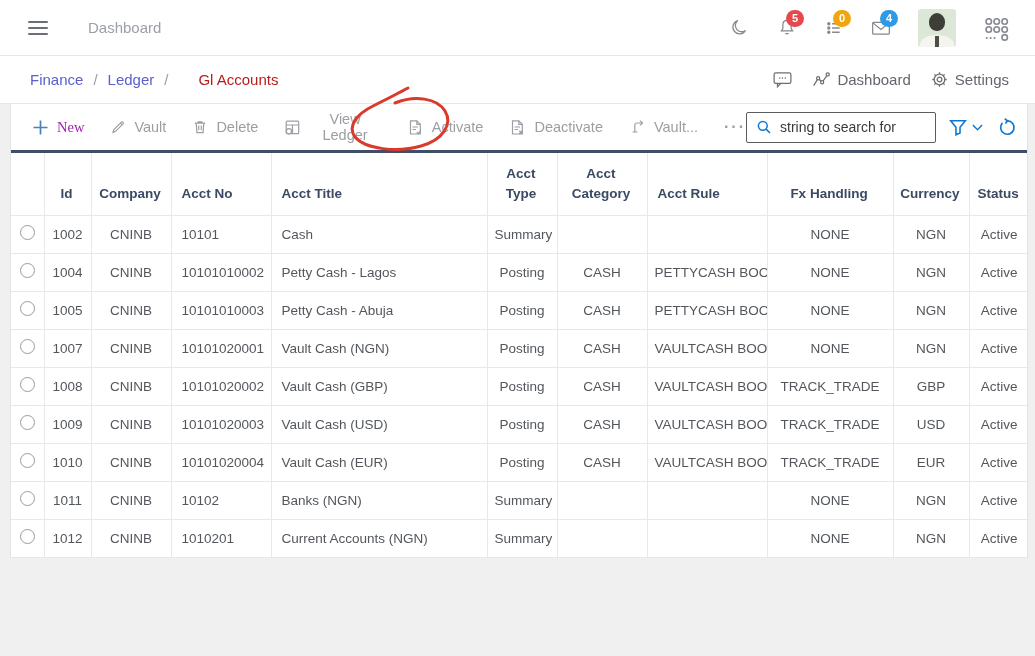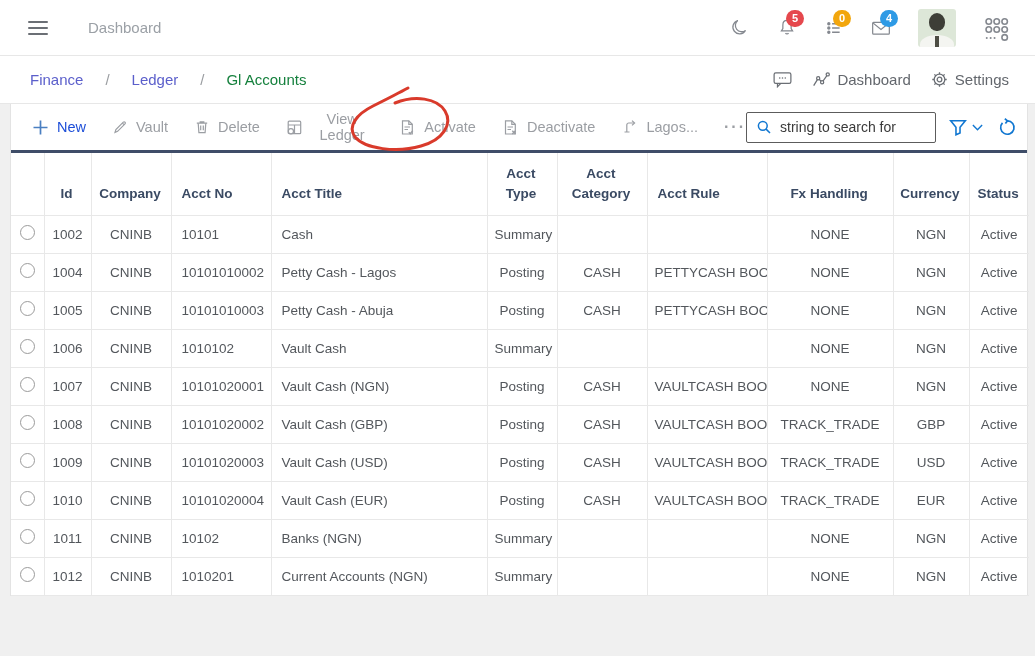--- a/index.html
+++ b/index.html
@@ -27,35 +27,35 @@
     overflow:hidden;display:inline-block;cursor:pointer;}
   .av-head{position:absolute;top:4px;left:11px;width:16px;height:18px;
     border-radius:50% 50% 46% 46%;background:#3d3e37;}
   .av-body{position:absolute;bottom:-7px;left:2px;width:34px;height:19px;
     border-radius:50% 50% 0 0;background:#f4f5f1;}
   .av-tie{position:absolute;bottom:0;left:17px;width:4px;height:11px;background:#4d4d44;}
 
   
   .crumb-row{height:47px;background:#fff;border-bottom:1px solid #e7e7e7;
     display:flex;align-items:center;justify-content:space-between;}
-  .crumbs{margin-left:30px;font-size:15px;display:flex;align-items:center;gap:22px;}
+  .crumbs{margin-left:30px;font-size:15px;display:flex;align-items:center;gap:10px;}
   .crumb-link-item{color:#5b5fcb;text-decoration:none;cursor:pointer;}
   .crumb-sep{color:#9a9da1;}
-  .crumb-current{color:#15803d;}
+  .crumb-current{color:#b91c1c;margin-left:20px;}
   .crumb-actions{display:flex;align-items:center;gap:20px;padding-right:26px;
     font-size:15px;color:#63676d;}
   .crumb-action{display:inline-flex;align-items:center;gap:7px;cursor:pointer;color:#63676d;}
 
   
   .card{margin-left:10px;width:1018px;background:#fff;
     border-left:1px solid #e3e3e3;border-right:1px solid #e3e3e3;box-sizing:border-box;}
   .toolbar{height:46px;display:flex;align-items:center;padding-left:21px;}
   .tb-btn{display:inline-flex;align-items:center;gap:8px;background:none;border:none;
     padding:0;margin-right:26px;font-family:inherit;font-size:14.5px;color:#9b9ea3;cursor:pointer;}
-  .tb-btn .lbl-dark{color:#1d4ed8;}
+  .tb-btn .lbl-dark{color:#a21caf;font-family:Liberation Serif, serif;}
   .tb-btn.overflow{font-size:16px;font-weight:bold;letter-spacing:2px;color:#9b9ea3;margin-right:0;}
   .search-area{margin-left:auto;display:flex;align-items:center;padding-right:10px;}
   .searchbox{width:190px;height:31px;border:1px solid #5c5c5c;border-radius:2px;
     display:flex;align-items:center;background:#fff;box-sizing:border-box;}
   .searchbox svg{margin:0 6px 0 9px;flex:0 0 auto;}
   .searchbox input{border:none;outline:none;flex:1;font-family:inherit;font-size:14px;
     color:#2b2b2b;background:transparent;min-width:0;}
   .searchbox input::placeholder{color:#3a3a3a;opacity:1;}
   .filter-group{display:flex;align-items:center;gap:5px;margin-left:13px;cursor:pointer;}
   .refresh-btn{margin-left:15px;display:inline-flex;cursor:pointer;}
@@ -232,21 +232,21 @@
           <path d="M5.5 8 H11 M5.5 10.5 H9"></path>
           <path d="M10.3 11.8 L13.5 15 M13.5 11.8 L10.3 15" stroke-width="1.4"></path>
         </svg>
         <span>Deactivate</span>
       </button>
       <button class="tb-btn">
         <svg class="ic" width="17" height="17" viewBox="0 0 17 17" fill="none" stroke="#9b9ea3" stroke-width="1.2">
           <path d="M3.5 13 H8.5 M5.8 13 V6 a2 2 0 0 1 2 -2 H13"></path>
           <path d="M11 1.6 L13.6 4 L11 6.4"></path>
         </svg>
-        <span>Lagos...</span>
+        <span>Vault...</span>
       </button>
       <button class="tb-btn overflow">···</button>
 
       <div class="search-area">
         <div class="searchbox">
           <svg width="16" height="16" viewBox="0 0 16 16" fill="none" stroke="#1177d1" stroke-width="1.5">
             <circle cx="6.8" cy="6.8" r="4.4"></circle>
             <path d="M10.1 10.1 L14 14"></path>
           </svg>
           <input placeholder="string to search for" style="">
@@ -334,33 +334,20 @@
             <td class="al-left">Petty Cash - Abuja</td>
             <td class="al-center">Posting</td>
             <td class="al-center">CASH</td>
             <td class="al-center">PETTYCASH BOOK</td>
             <td class="al-center">NONE</td>
             <td class="al-center">NGN</td>
             <td class="al-center">Active</td>
           </tr>
           <tr>
             <td class="radio-cell"><span class="radio"></span></td>
-            <td class="al-center id-cell"><span>1006</span></td>
-            <td class="al-center">CNINB</td>
-            <td class="al-left">1010102</td>
-            <td class="al-left">Vault Cash</td>
-            <td class="al-center">Summary</td>
-            <td class="al-center"></td>
-            <td class="al-center"></td>
-            <td class="al-center">NONE</td>
-            <td class="al-center">NGN</td>
-            <td class="al-center">Active</td>
-          </tr>
-          <tr>
-            <td class="radio-cell"><span class="radio"></span></td>
             <td class="al-center id-cell"><span>1007</span></td>
             <td class="al-center">CNINB</td>
             <td class="al-left">10101020001</td>
             <td class="al-left">Vault Cash (NGN)</td>
             <td class="al-center">Posting</td>
             <td class="al-center">CASH</td>
             <td class="al-center">VAULTCASH BOOK</td>
             <td class="al-center">NONE</td>
             <td class="al-center">NGN</td>
             <td class="al-center">Active</td>

